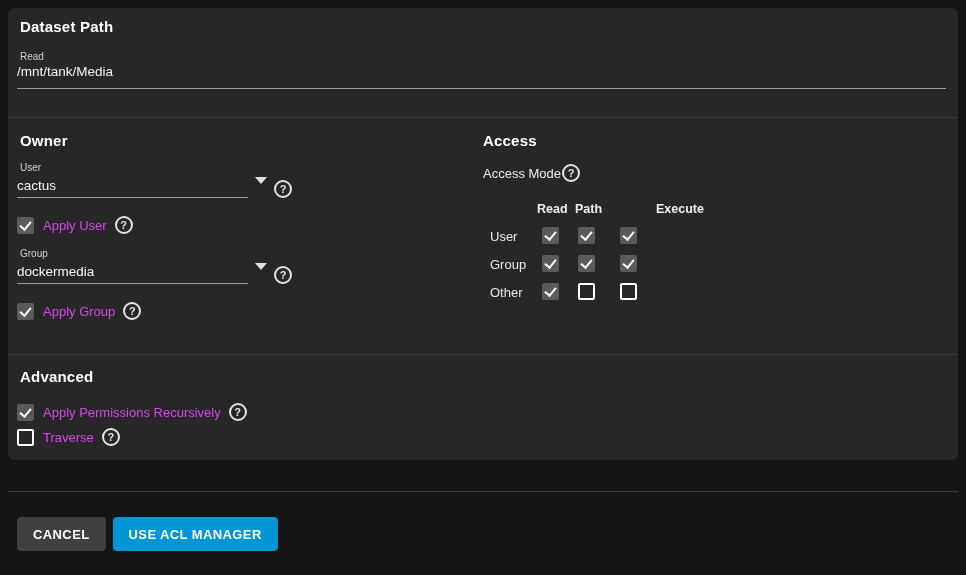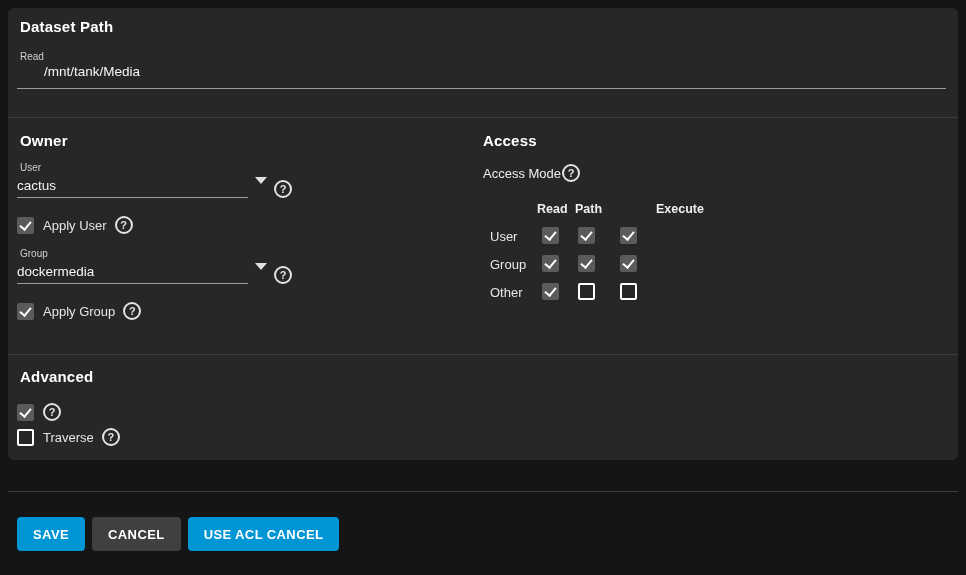--- a/index.html
+++ b/index.html
@@ -87,21 +87,21 @@
     border: 2.5px solid #ffffff;
   }
   .check-row {
     display: flex;
     align-items: center;
     height: 18px;
   }
   .check-row .cb { margin-right: 9px; }
   .check-row .row-label {
     font-size: 13px;
-    color: #e5e5e5;
+    color: #d946ef;
     margin-right: 8px;
     white-space: nowrap;
   }
   .mode-label { font-size: 13px; color: #eeeeee; }
   .grid-header {
     font-size: 12.5px;
     font-weight: bold;
     color: #f0f0f0;
   }
   .grid-rowlabel {
@@ -128,21 +128,21 @@
     align-items: center;
   }
 </style>
 </head>
 <body>
 
 <div class="card">
 
   <div class="abs section-title" style="left:12px; top:10px;">Dataset Path</div>
   <div class="abs field-label" style="left:12px; top:43px;">Read</div>
-  <div class="abs field-value" style="left:9px; top:56px;margin-left:27px;">/mnt/tank/Media</div>
+  <div class="abs field-value" style="left:9px; top:56px;">/mnt/tank/Media</div>
   <div class="abs underline" style="left:9px; top:80px; width:929px;"></div>
 
   <div class="divider" style="top:109px;"></div>
 
   <div class="abs section-title" style="left:12px; top:124px;">Owner</div>
 
   <div class="abs field-label" style="left:12px; top:154px;">User</div>
   <div class="abs field-value" style="left:9px; top:170px;">cactus</div>
   <div class="abs underline" style="left:9px; top:189px; width:231px;"></div>
   <div class="abs caret" style="left:247px; top:169px;"></div>
@@ -191,30 +191,30 @@
   <span class="abs cb checked" style="left:534px; top:275px;"></span>
   <span class="abs cb unchecked" style="left:570px; top:275px;"></span>
   <span class="abs cb unchecked" style="left:612px; top:275px;"></span>
 
   <div class="divider" style="top:346px;"></div>
 
   <div class="abs section-title" style="left:12px; top:360px;">Advanced</div>
 
   <div class="abs check-row" style="left:9px; top:395px;">
     <span class="cb checked"></span>
+    <span class="row-label">Apply Permissions Recursively</span>
     <span class="help">?</span>
   </div>
 
   <div class="abs check-row" style="left:9px; top:420px;">
     <span class="cb unchecked"></span>
     <span class="row-label">Traverse</span>
     <span class="help">?</span>
   </div>
 
   <div class="divider" style="top:483px;"></div>
 
   <div class="abs btn-row" style="left:9px; top:509px;">
-    <button class="btn btn-primary">SAVE</button>
     <button class="btn btn-secondary">CANCEL</button>
-    <button class="btn btn-primary">USE ACL CANCEL</button>
+    <button class="btn btn-primary">USE ACL MANAGER</button>
   </div>
 
 </div>
 
 </body></html>

